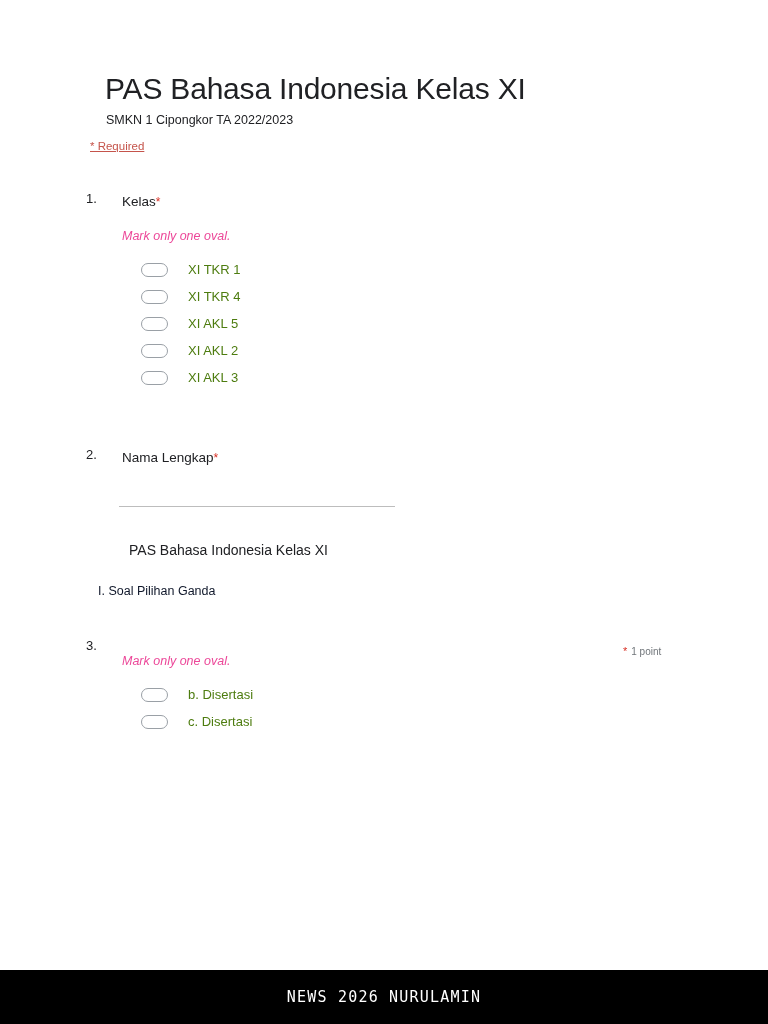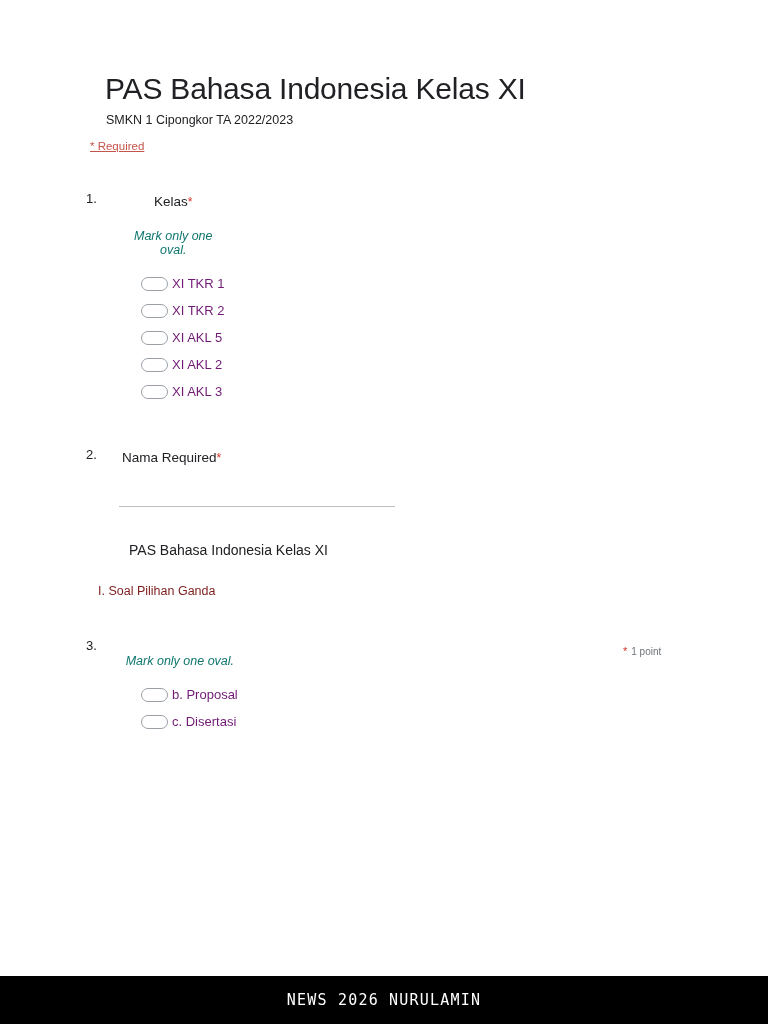--- a/index.html
+++ b/index.html
@@ -96,42 +96,41 @@
     top: 0;
     width: 28px;
     font-size: 13px;
     color: #202124;
     text-align: left;
   }
   .q-body {
     position: absolute;
     left: 36px;
     top: 0;
-    text-align: center;
   }
   .q-label {
     font-size: 13.5px;
     color: #202124;
     line-height: 21px;
     white-space: nowrap;
   }
   .q-text {
     font-size: 13px;
     color: #202124;
     line-height: 21.5px;
     width: 470px;
   }
   .req-star {
     color: #d93025;
     font-size: 12px;
   }
   .q-hint {
     font-size: 12.5px;
     font-style: italic;
-    color: #0f766e;
+    color: #ec4899;
     margin-top: 16px;
   }
 
   .points {
     position: absolute;
     font-size: 10px;
     color: #70757a;
     white-space: nowrap;
   }
   .points .pt-star {
@@ -153,55 +152,55 @@
   .oval {
     width: 27px;
     height: 14px;
     border: 1px solid #9aa0a6;
     border-radius: 8px;
     background: #ffffff;
     box-sizing: border-box;
     flex: none;
   }
   .option-label {
-    margin-left: 4px;
+    margin-left: 20px;
     font-size: 13px;
-    color: #701a75;
+    color: #4d7c0f;
     white-space: nowrap;
   }
 
   
   .answer-line {
     position: absolute;
     height: 1px;
     background: #bdbdbd;
   }
 
   
   .section-title {
     position: absolute;
     font-size: 14px;
     color: #202124;
     white-space: nowrap;
   }
   .section-sub {
     position: absolute;
     font-size: 12.5px;
-    color: #7f1d1d;
+    color: #0f172a;
     white-space: nowrap;
     text-align: center;
   }
 
   
   .footer-bar {
     position: absolute;
     left: 0;
     bottom: 0;
     width: 768px;
-    height: 48px;
+    height: 54px;
     background: #000000;
     display: flex;
     align-items: center;
     justify-content: center;
   }
   .footer-text {
     color: #ffffff;
     font-family: "DejaVu Sans Mono", "Liberation Mono", monospace;
     font-size: 15px;
     letter-spacing: 1.2px;
@@ -229,21 +228,21 @@
         <span>Kelas</span><span class="req-star">*</span>
       </div>
       <div class="q-hint">Mark only one oval.</div>
       <div class="options">
         <div class="option-row">
           <span class="oval"></span>
           <span class="option-label">XI TKR 1</span>
         </div>
         <div class="option-row">
           <span class="oval"></span>
-          <span class="option-label">XI TKR 2</span>
+          <span class="option-label">XI TKR 4</span>
         </div>
         <div class="option-row">
           <span class="oval"></span>
           <span class="option-label">XI AKL 5</span>
         </div>
         <div class="option-row">
           <span class="oval"></span>
           <span class="option-label">XI AKL 2</span>
         </div>
         <div class="option-row">
@@ -251,37 +250,37 @@
           <span class="option-label">XI AKL 3</span>
         </div>
       </div>
     </div>
   </div>
 
   <div class="question" style="left:86px; top:447px;">
     <div class="q-num">2.</div>
     <div class="q-body">
       <div class="q-label">
-        <span>Nama Required</span><span class="req-star">*</span>
+        <span>Nama Lengkap</span><span class="req-star">*</span>
       </div>
     </div>
   </div>
   <div class="answer-line" style="left:119px; top:506px; width:276px;"></div>
 
   <div class="section-title" style="left:129px; top:542px;">PAS Bahasa Indonesia Kelas XI</div>
   <div class="section-sub" style="left:98px; top:584px;">I. Soal Pilihan Ganda</div>
 
   <div class="question" style="left:86px; top:638px;">
     <div class="q-num">3.</div>
     <div class="q-body">
       <div class="q-hint">Mark only one oval.</div>
       <div class="options">
         <div class="option-row">
           <span class="oval"></span>
-          <span class="option-label">b. Proposal</span>
+          <span class="option-label">b. Disertasi</span>
         </div>
         <div class="option-row">
           <span class="oval"></span>
           <span class="option-label">c. Disertasi</span>
         </div>
       </div>
     </div>
   </div>
   <div class="points" style="left:623px; top:645px;">
     <span class="pt-star">*</span><span>1 point</span>

